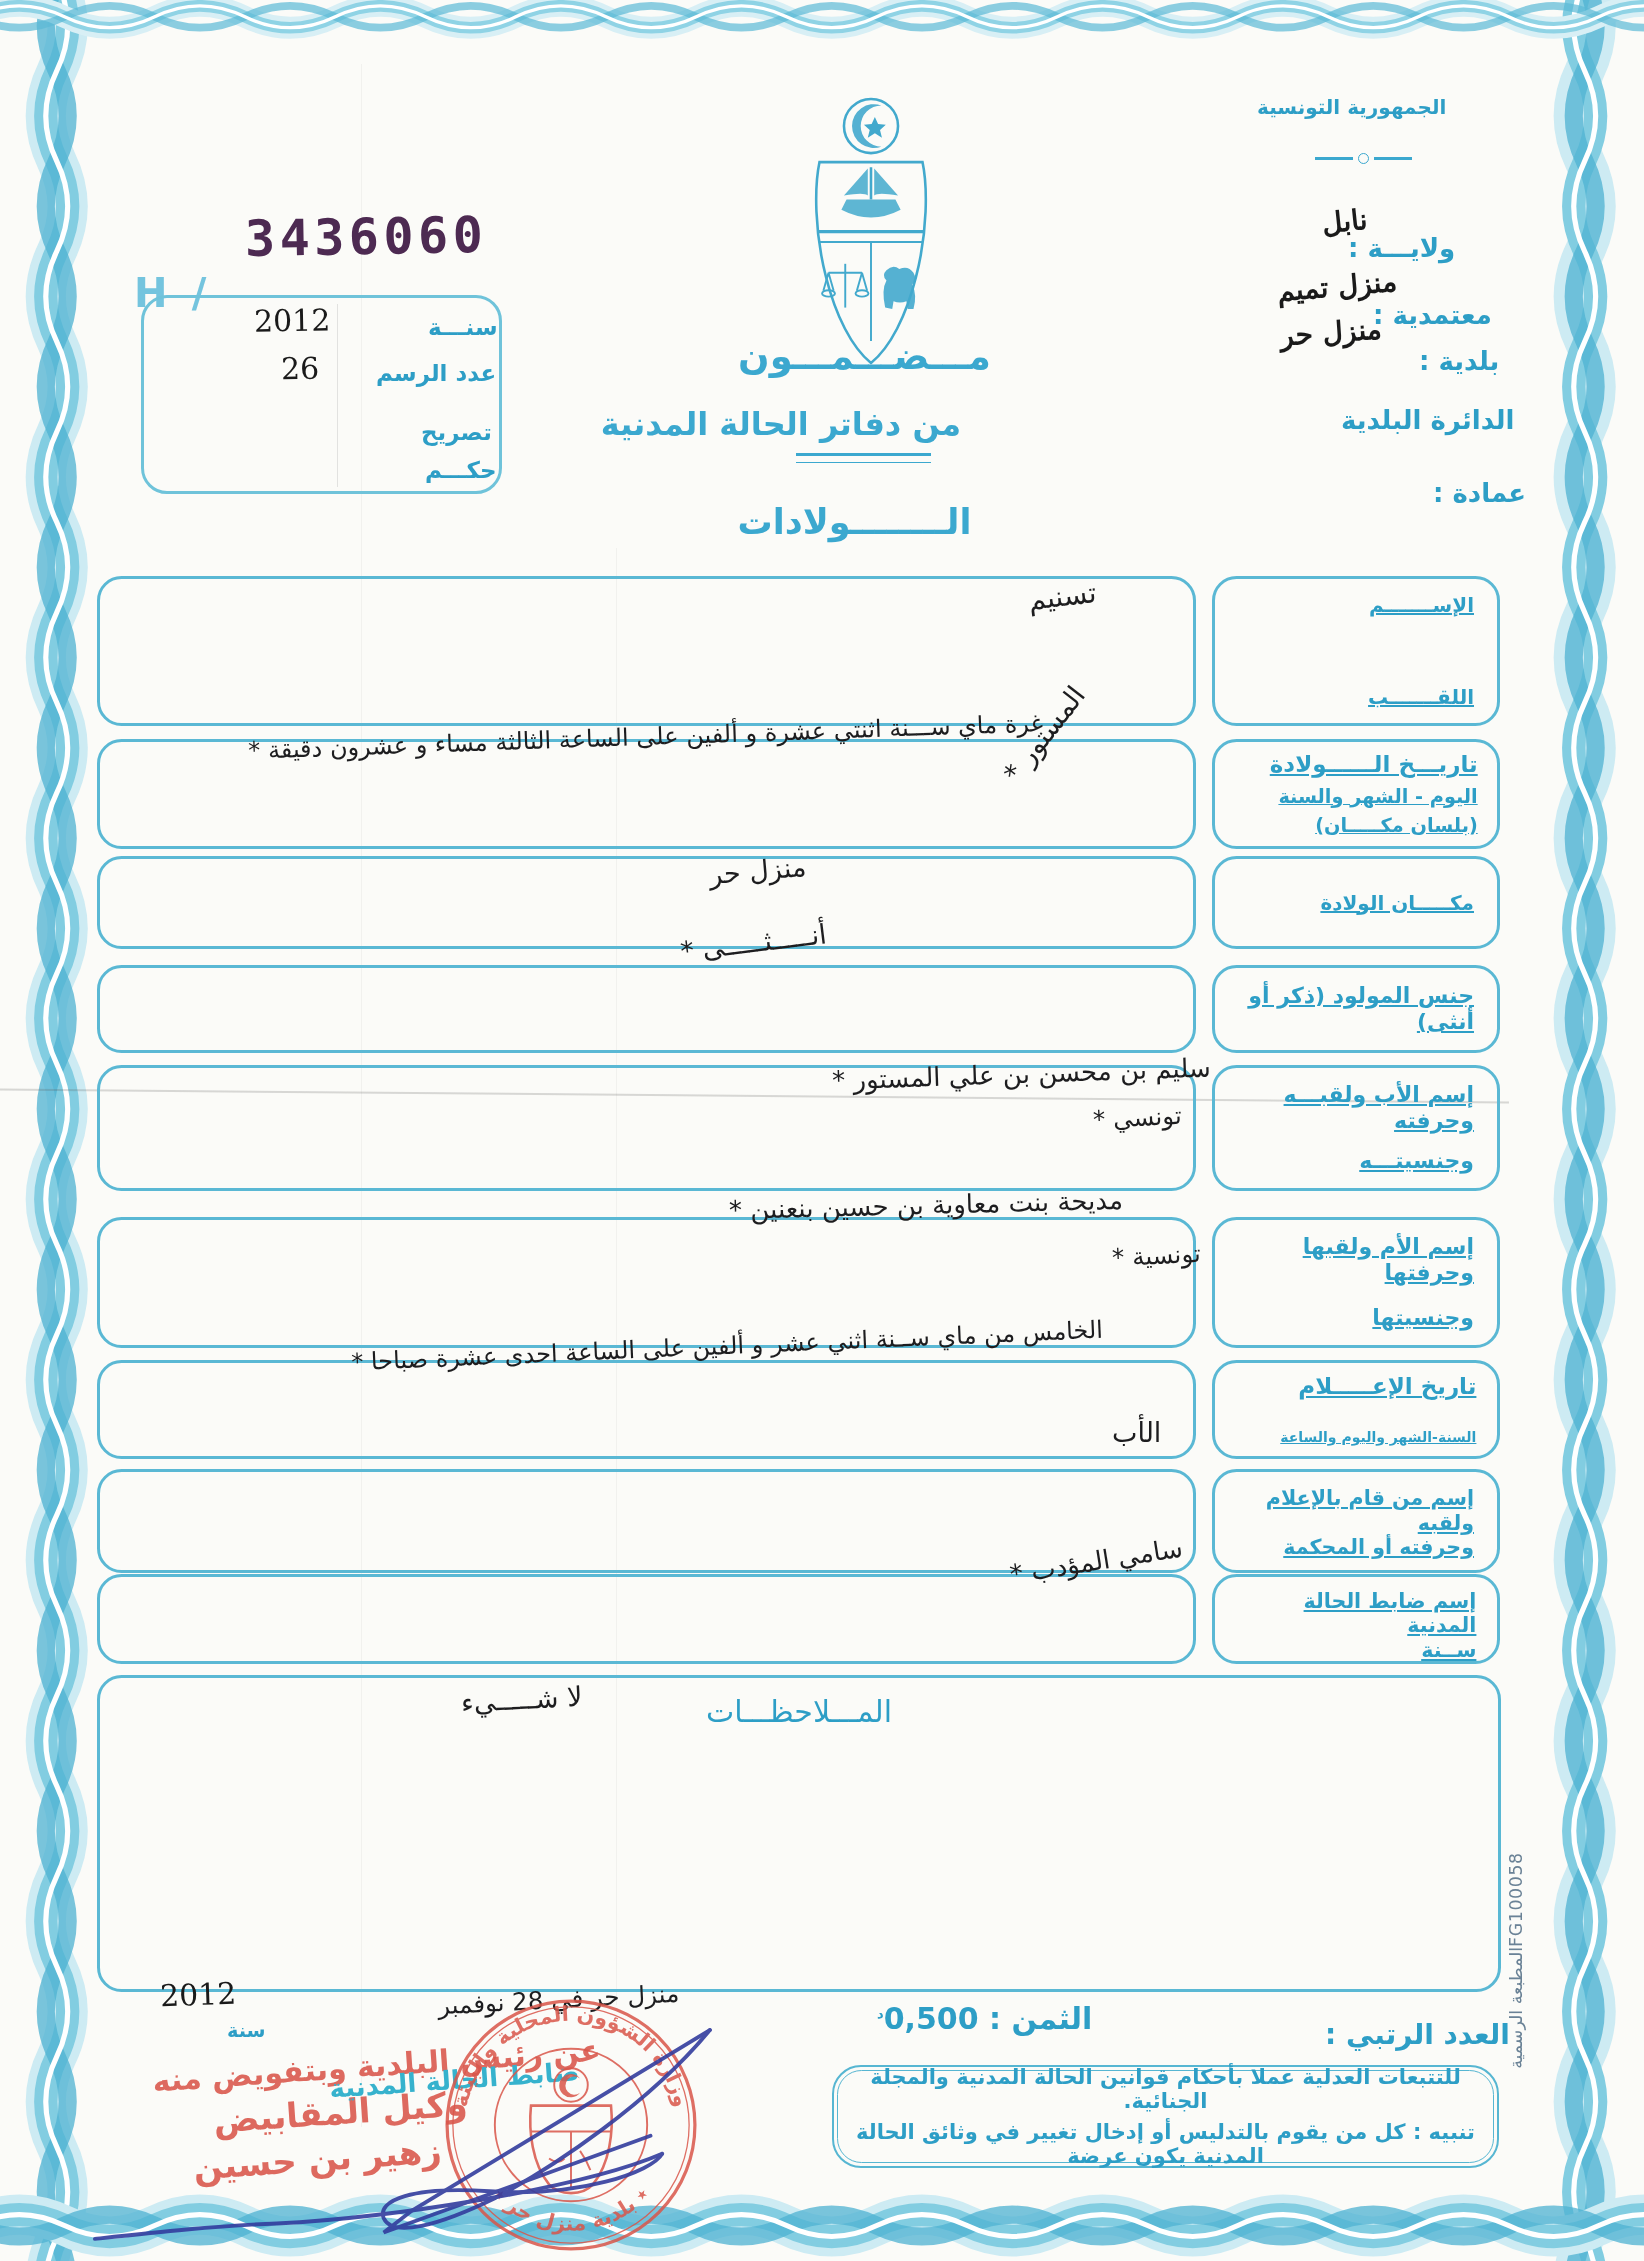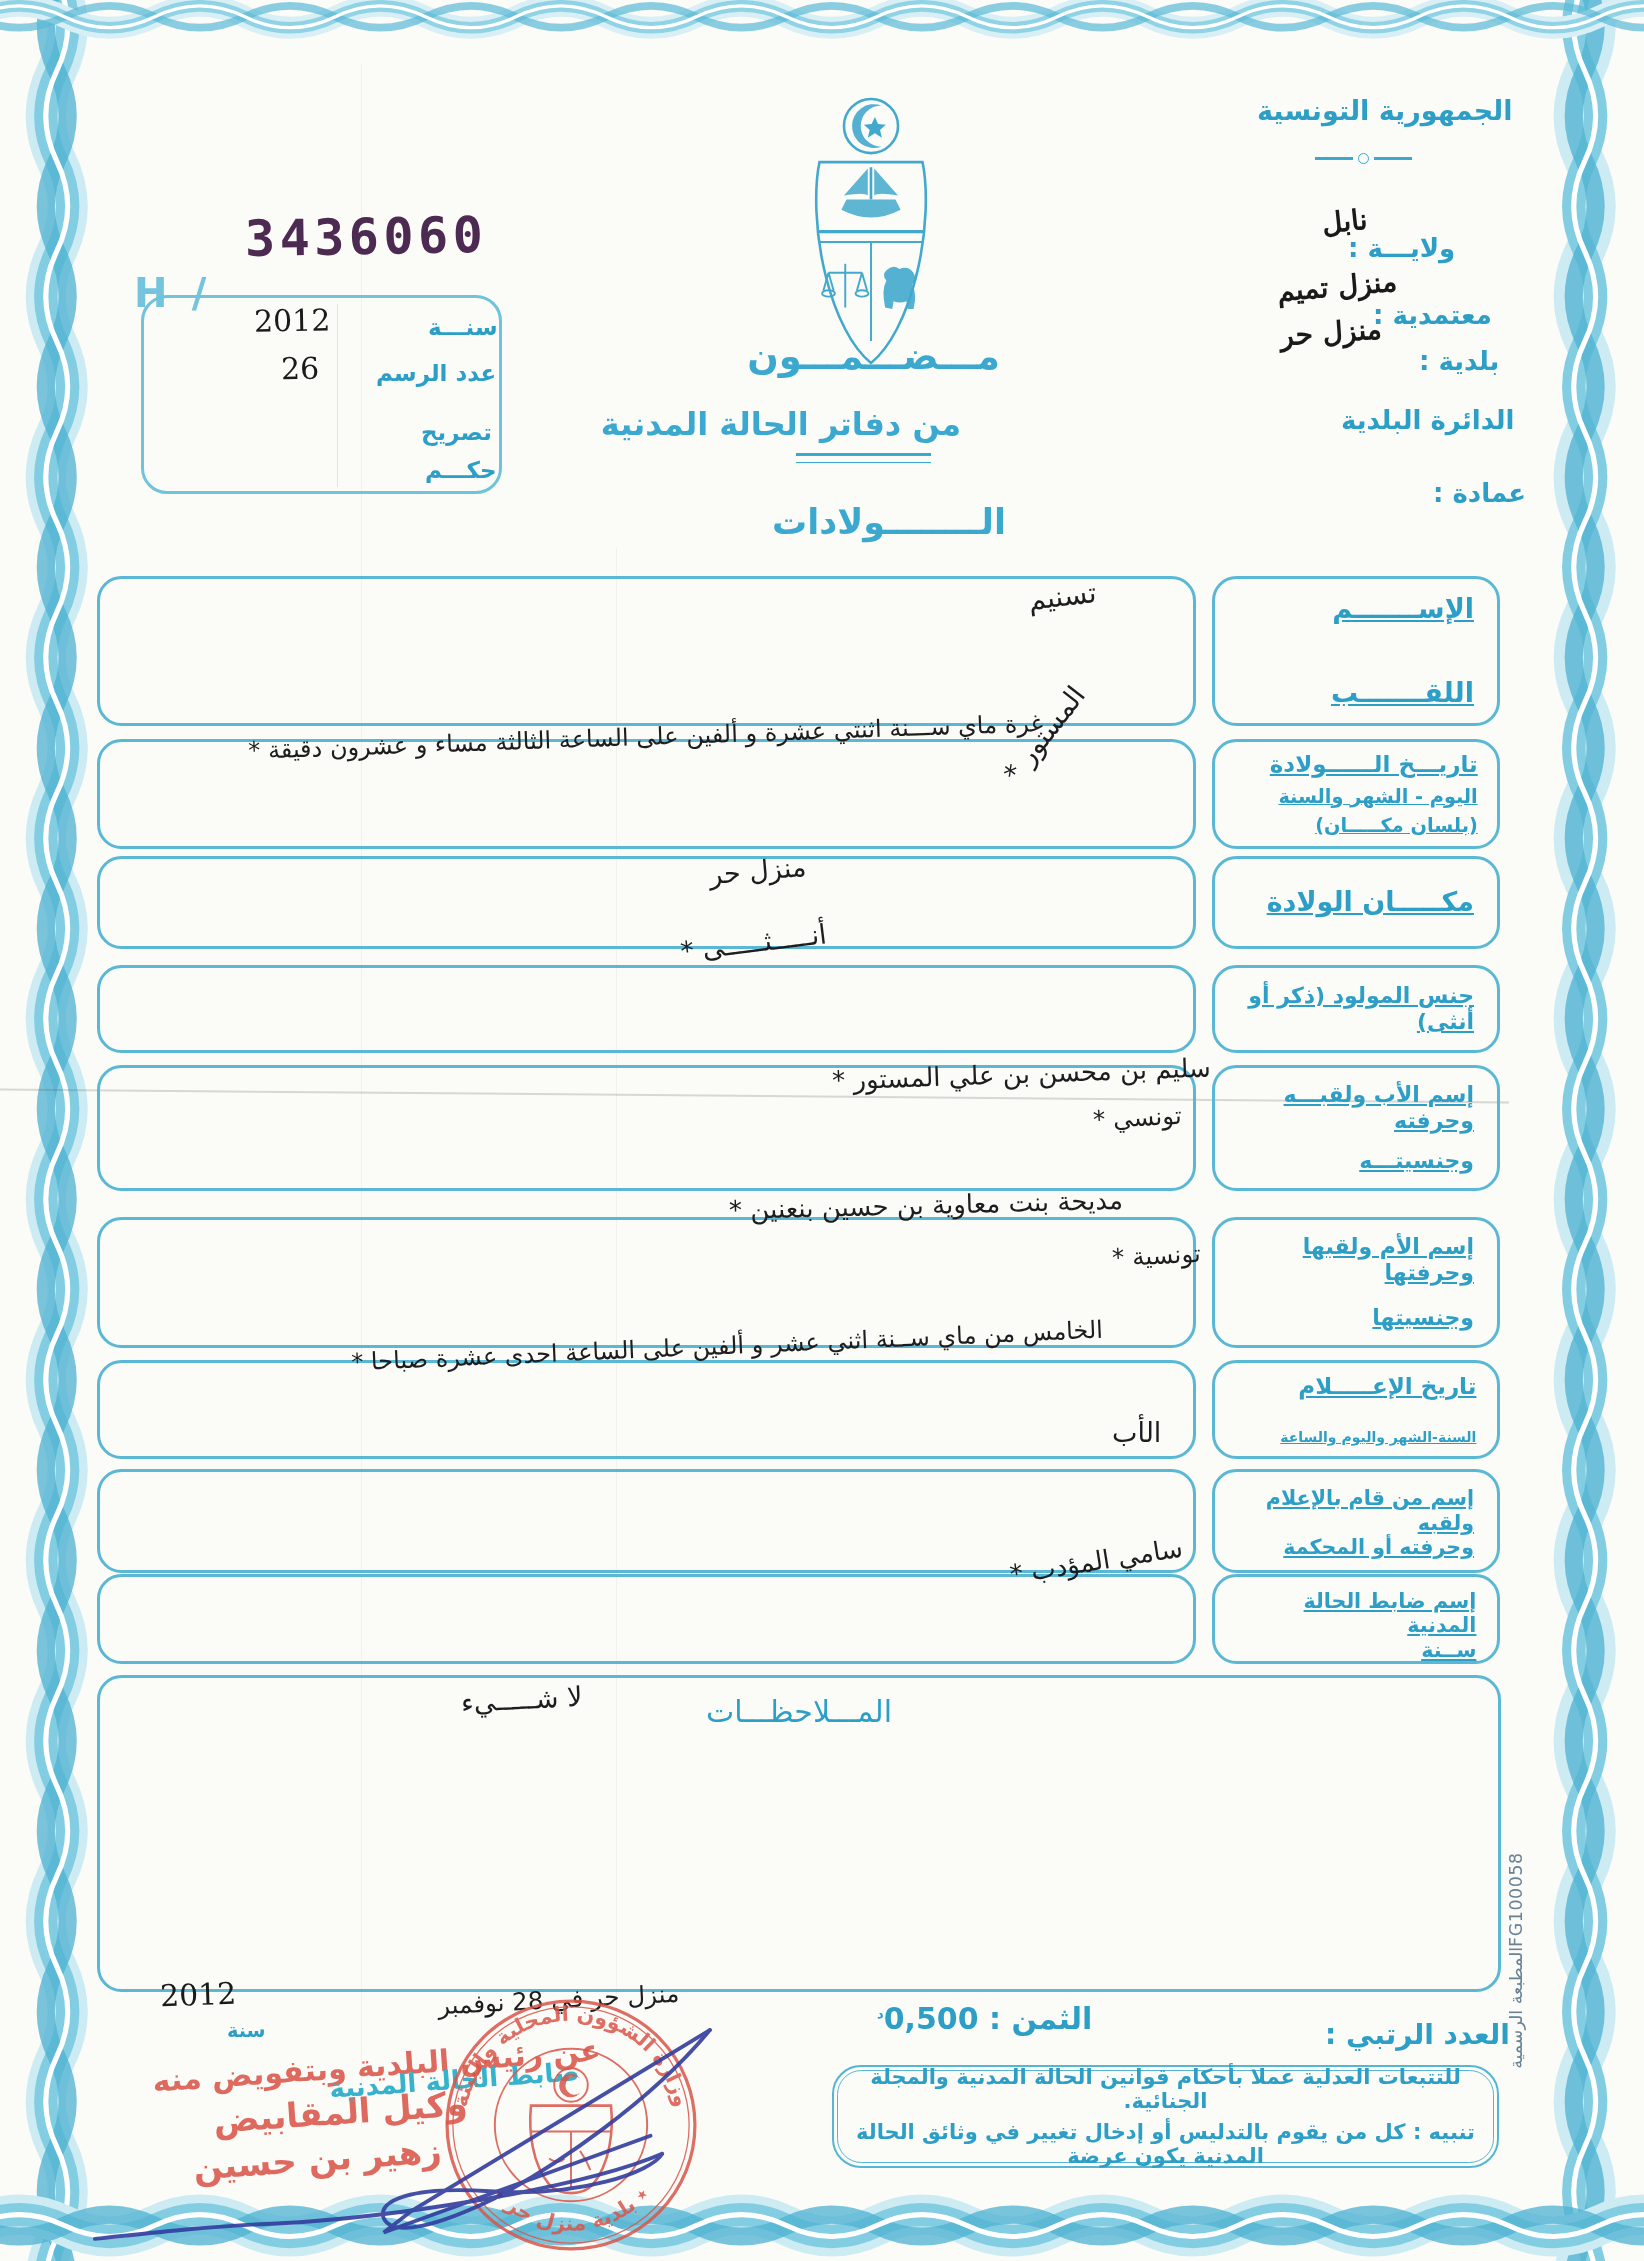--- a/index.html
+++ b/index.html
@@ -9,28 +9,28 @@
   .rtl{direction:rtl;unicode-bidi:isolate;}
   .nw{white-space:nowrap;}
   .blue{color:#2d9ec6;}
   .crease{position:absolute;background:#444;opacity:.05;}
   
   .vbox{position:absolute;left:97px;width:1099px;border:3.2px solid #5ab8d4;border-radius:24.5px;box-sizing:border-box;}
   .lbox{position:absolute;left:1212px;width:288px;border:3.2px solid #5ab8d4;border-radius:24.5px;box-sizing:border-box;
         display:flex;flex-direction:column;justify-content:space-between;padding:14px 23px;
         direction:rtl;text-align:right;color:#2d9ec6;font-weight:bold;}
   .lbox.center{justify-content:center;}
-  .lt{line-height:1.2;text-decoration:underline;} .f42{font-size:27px;} .f40{font-size:26px;}
+  .lt{line-height:1.2;text-decoration:underline;} .f42{font-size:20px;} .f40{font-size:26px;}
   .f36{font-size:23px;} .f34{font-size:22px;} .f32{font-size:20.6px;} .f30{font-size:19.3px;}
   
   .hw{position:absolute;color:#1d1d1f;direction:rtl;white-space:nowrap;
       font-family:"DejaVu Sans",sans-serif;letter-spacing:0.6px;}
   .stamped{position:absolute;color:#1a1a1a;font-family:"DejaVu Serif",serif;white-space:nowrap;}
   .hdrlabel{position:absolute;color:#2d9ec6;font-weight:bold;direction:rtl;white-space:nowrap;}
-  .titleline{position:absolute;color:#3ba8cf;font-weight:bold;direction:rtl;white-space:nowrap;}
+  .titleline{position:absolute;color:#3ba8cf;font-weight:bold;direction:rtl;white-space:nowrap;text-align:center;}
   .redstamp{position:absolute;color:#d9564a;font-weight:bold;direction:rtl;white-space:nowrap;opacity:.88;}
   .notice{position:absolute;left:832px;top:2065px;width:667px;height:103px;border:2.6px solid #56b6d2;
           border-radius:29px;box-sizing:border-box;padding:2.6px;}
   .notice .inner{width:100%;height:100%;border:1.3px solid #56b6d2;border-radius:24.5px;box-sizing:border-box;
           display:flex;flex-direction:column;justify-content:center;gap:6.4px;
           color:#2d9ec6;font-weight:bold;font-size:21px;direction:rtl;text-align:center;}
   .regbox{position:absolute;left:141px;top:295px;width:361px;height:199px;border:3.9px solid #6fc3da;
           border-radius:26px;box-sizing:border-box;}
   .plate{position:absolute;left:1337px;top:1949px;width:361px;height:23px;transform:rotate(-90deg);
          direction:rtl;color:#6a8296;font-size:17.4px;letter-spacing:0.6px;white-space:nowrap;text-align:center;}

